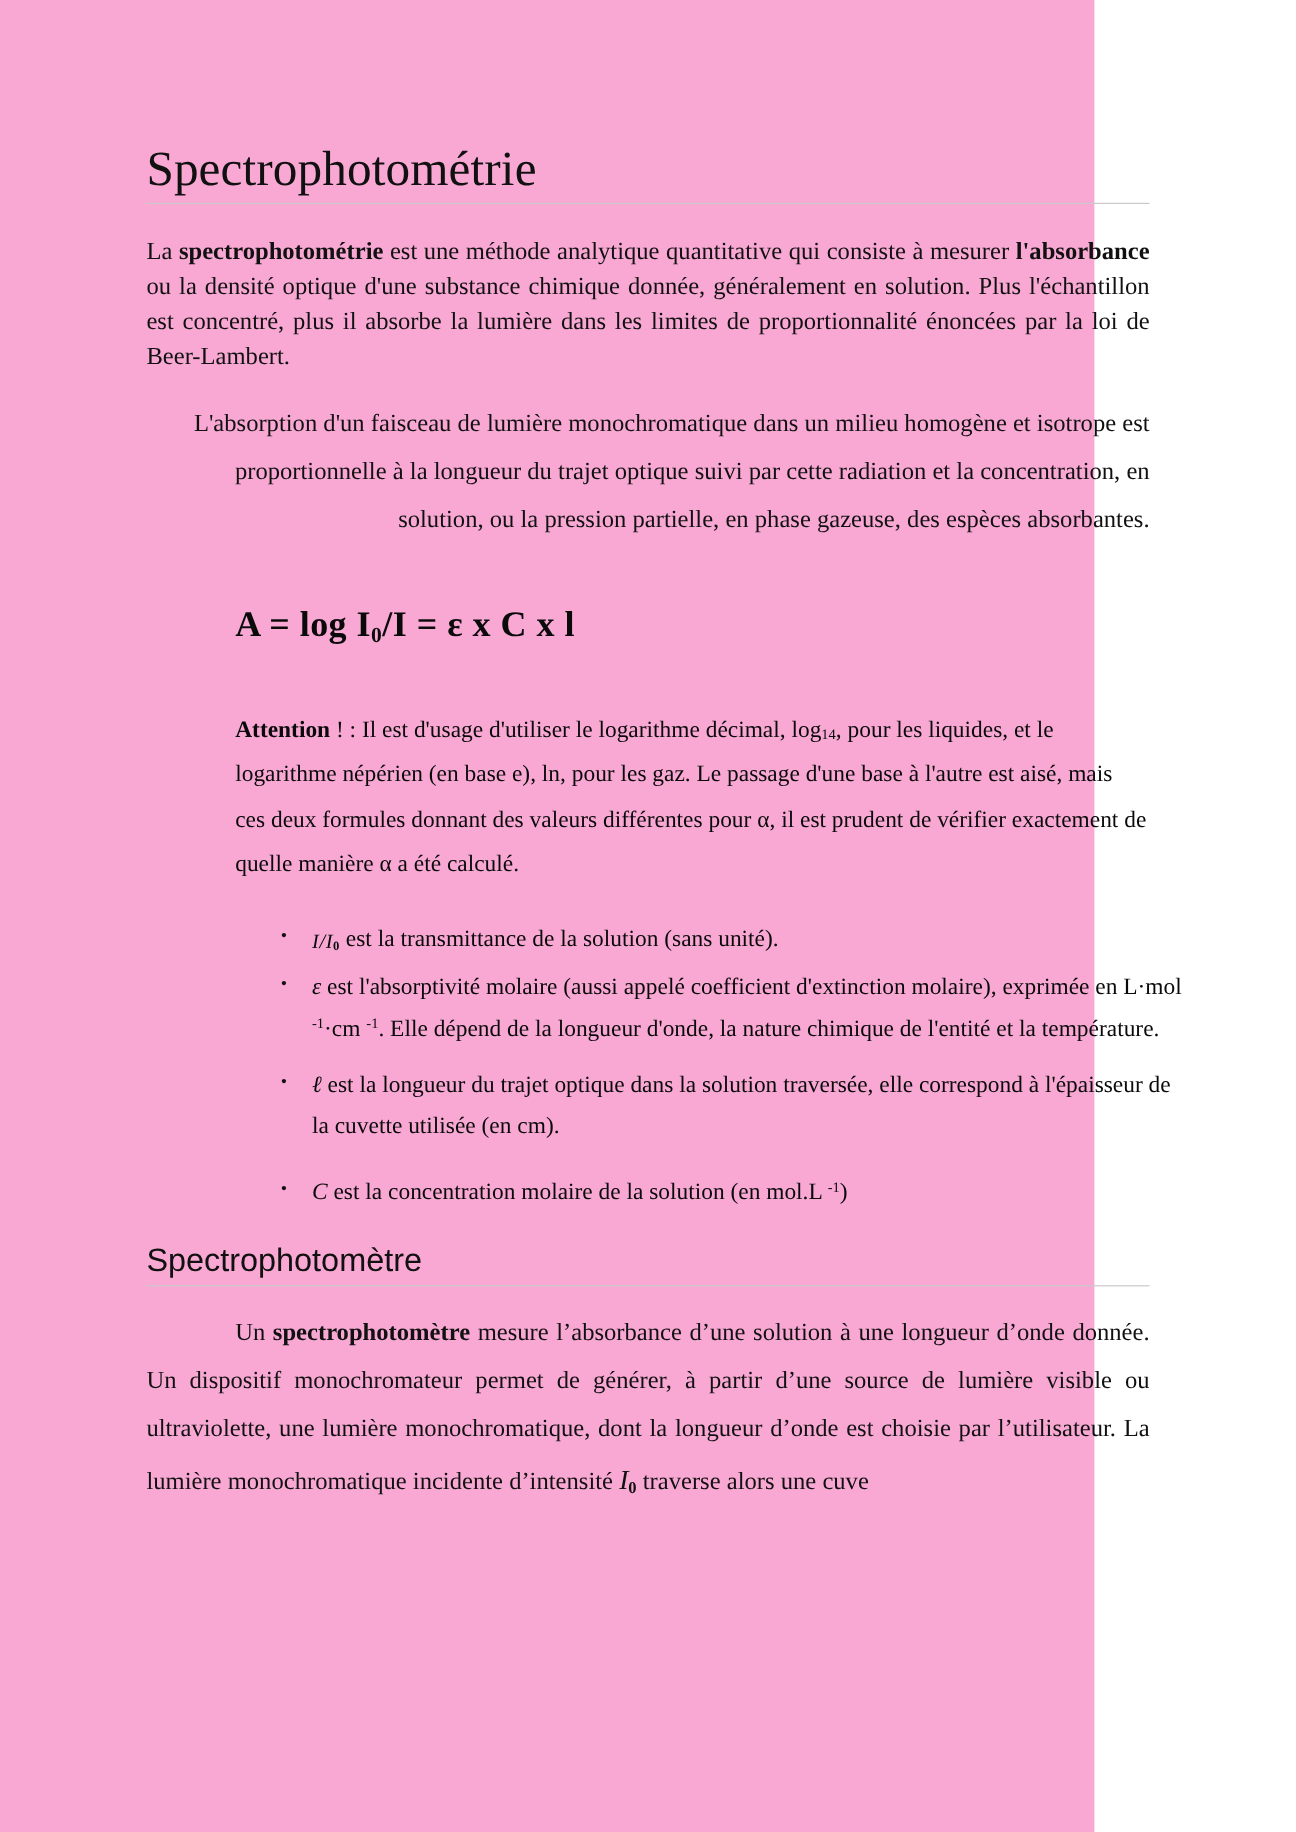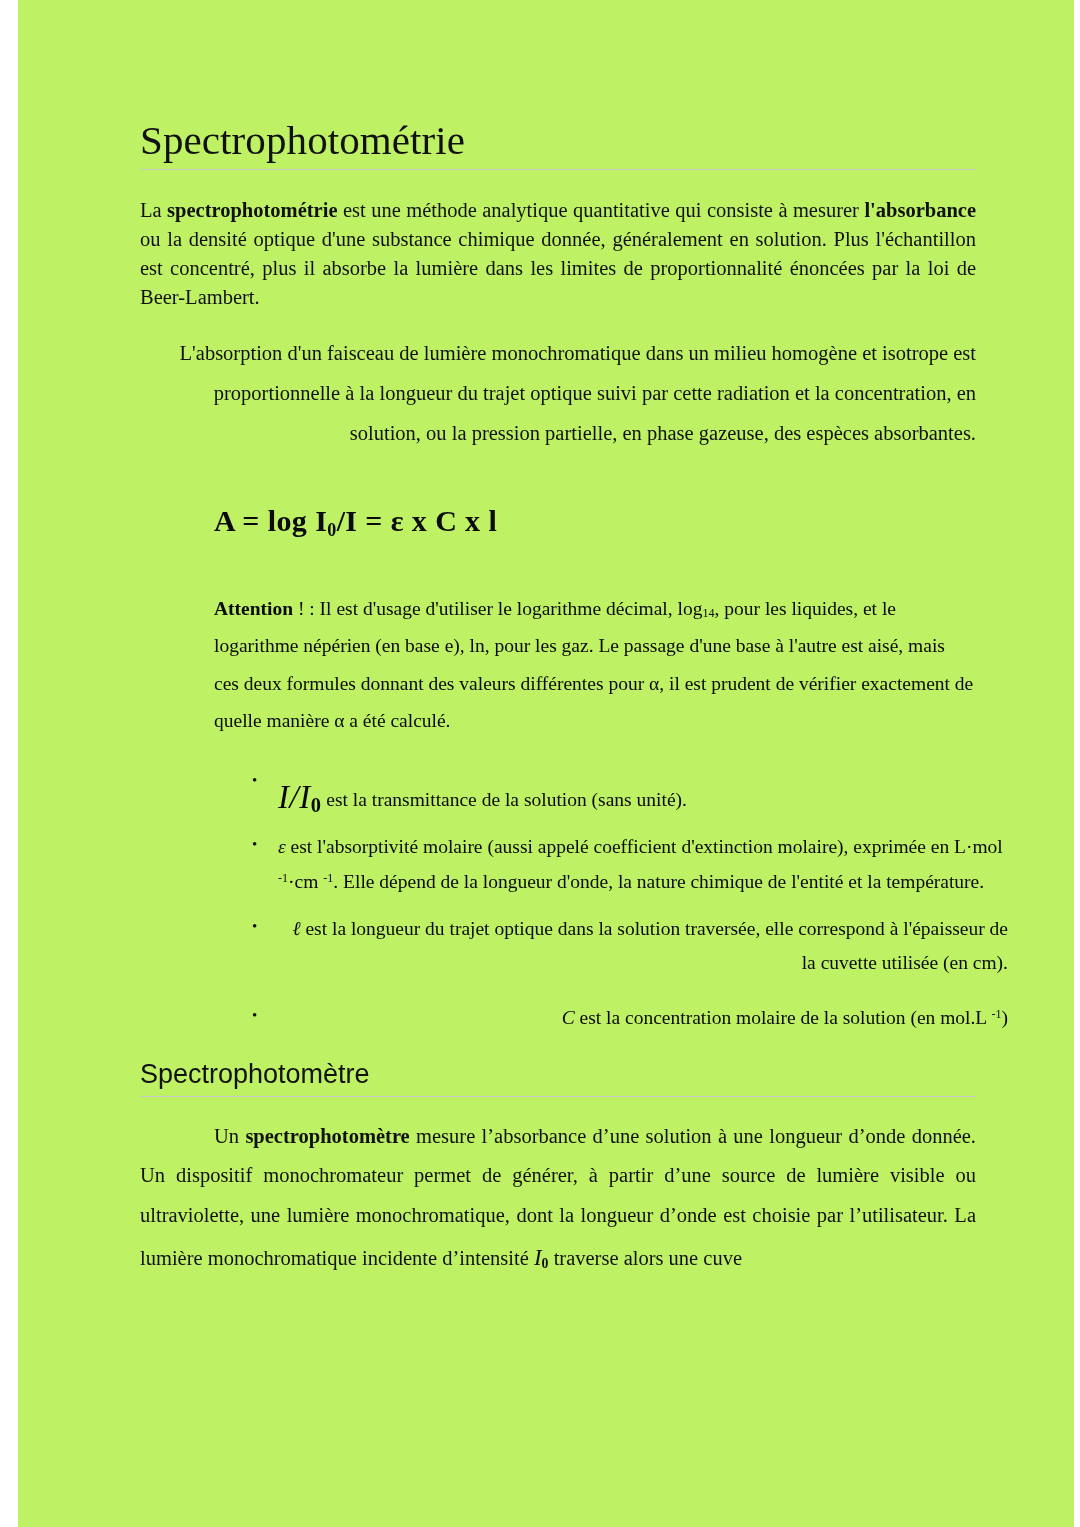--- a/index.html
+++ b/index.html
@@ -12,24 +12,24 @@
     height: 1527px;
     position: relative;
     overflow: hidden;
     font-family: "Liberation Serif", "DejaVu Serif", serif;
     color: #0a0a0a;
     -webkit-font-smoothing: antialiased;
   }
 
   .page {
     position: absolute;
-    left: 18px; top: 0;
-    width: 1056px;
+    left: 0; top: 0;
+    width: 912px;
     height: 1527px;
-    background: #bef264;
+    background: #f9a8d4;
   }
 
   .content {
     position: absolute;
     left: 122px;
     top: 118px;
     width: 838px;
   }
 
   
@@ -126,34 +126,34 @@
   ul.bullets > li::before {
     content: "\2022";
     position: absolute;
     left: 4px;
     top: 0;
     font-size: 15px;
     line-height: 1.95;
     color: #111;
   }
   ul.bullets > li.tight { margin-bottom: 6px; }
-  ul.bullets > li.gap   { margin-bottom: 20px; text-align: right; }
+  ul.bullets > li.gap   { margin-bottom: 20px; }
 
   
   li.hang {
     padding-left: 30px;
   }
 
   .mathit {
     font-style: italic;
     font-family: "Liberation Serif", "DejaVu Serif", serif;
   }
   .mathfrac {
     font-style: italic;
-    font-size: 33px;
+    font-size: 17px;
     letter-spacing: 0.5px;
     position: relative;
     top: 2px;
   }
   .mathfrac sub {
     font-style: normal;
     font-weight: 700;
     font-size: 0.62em;
     vertical-align: baseline;
     position: relative;

